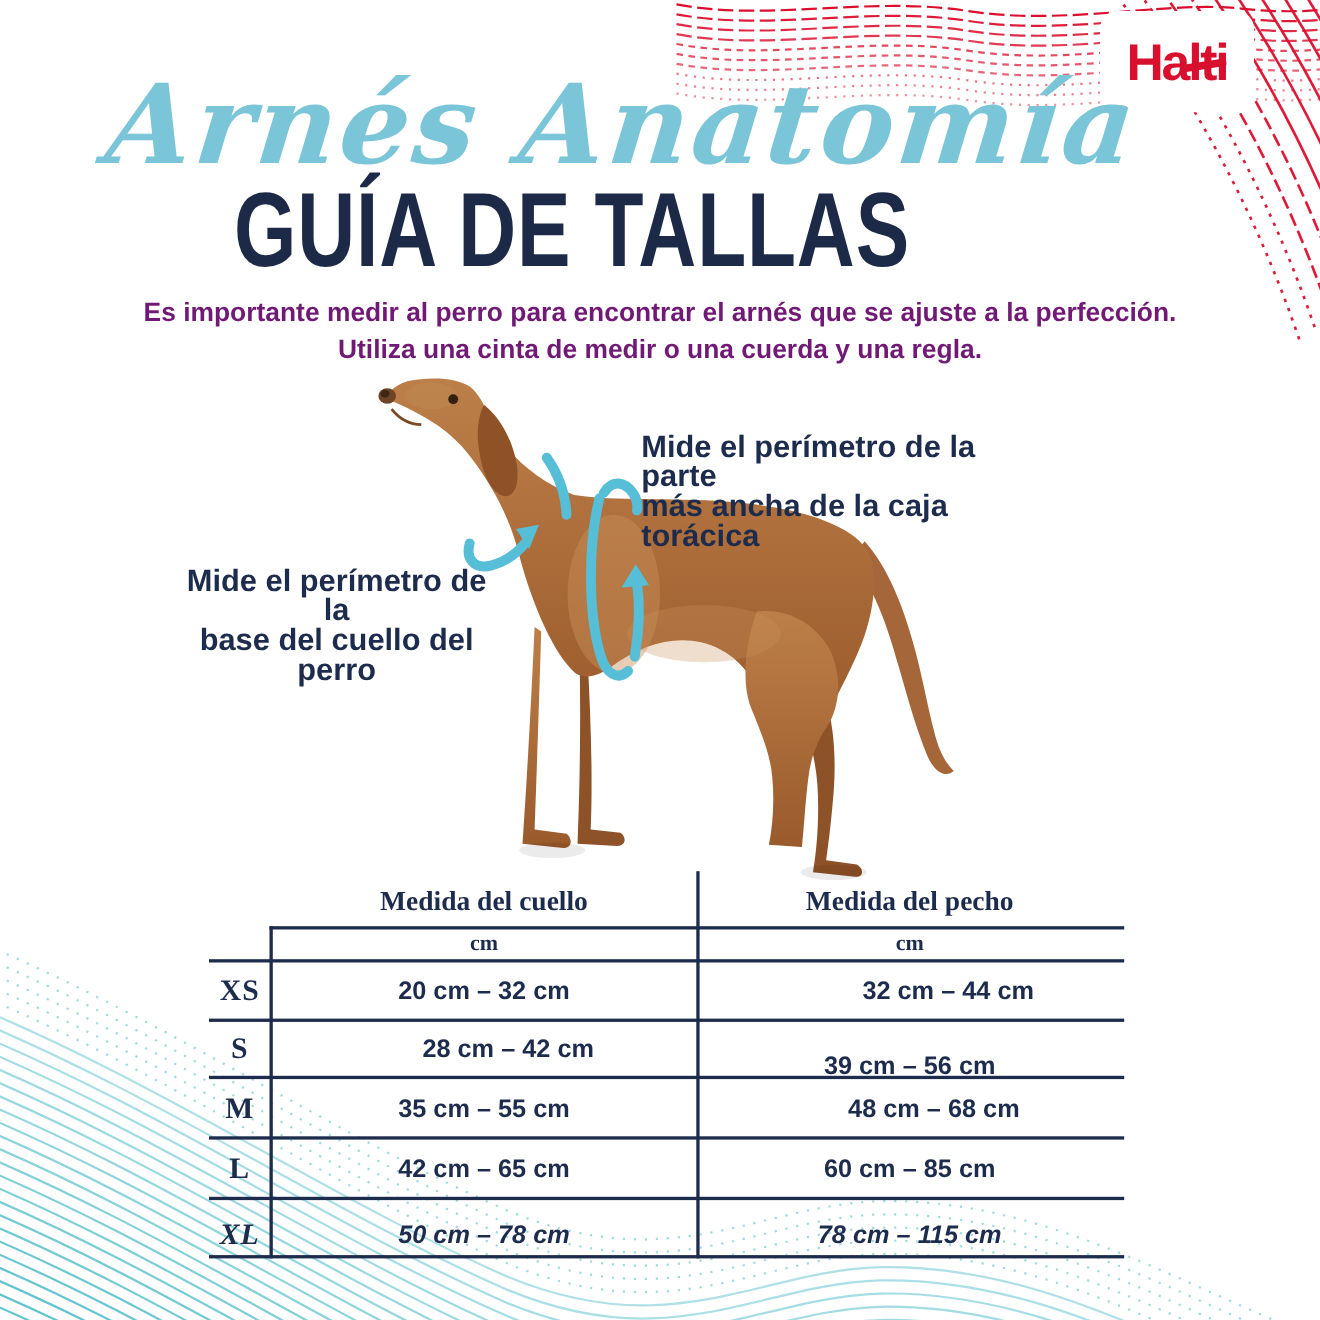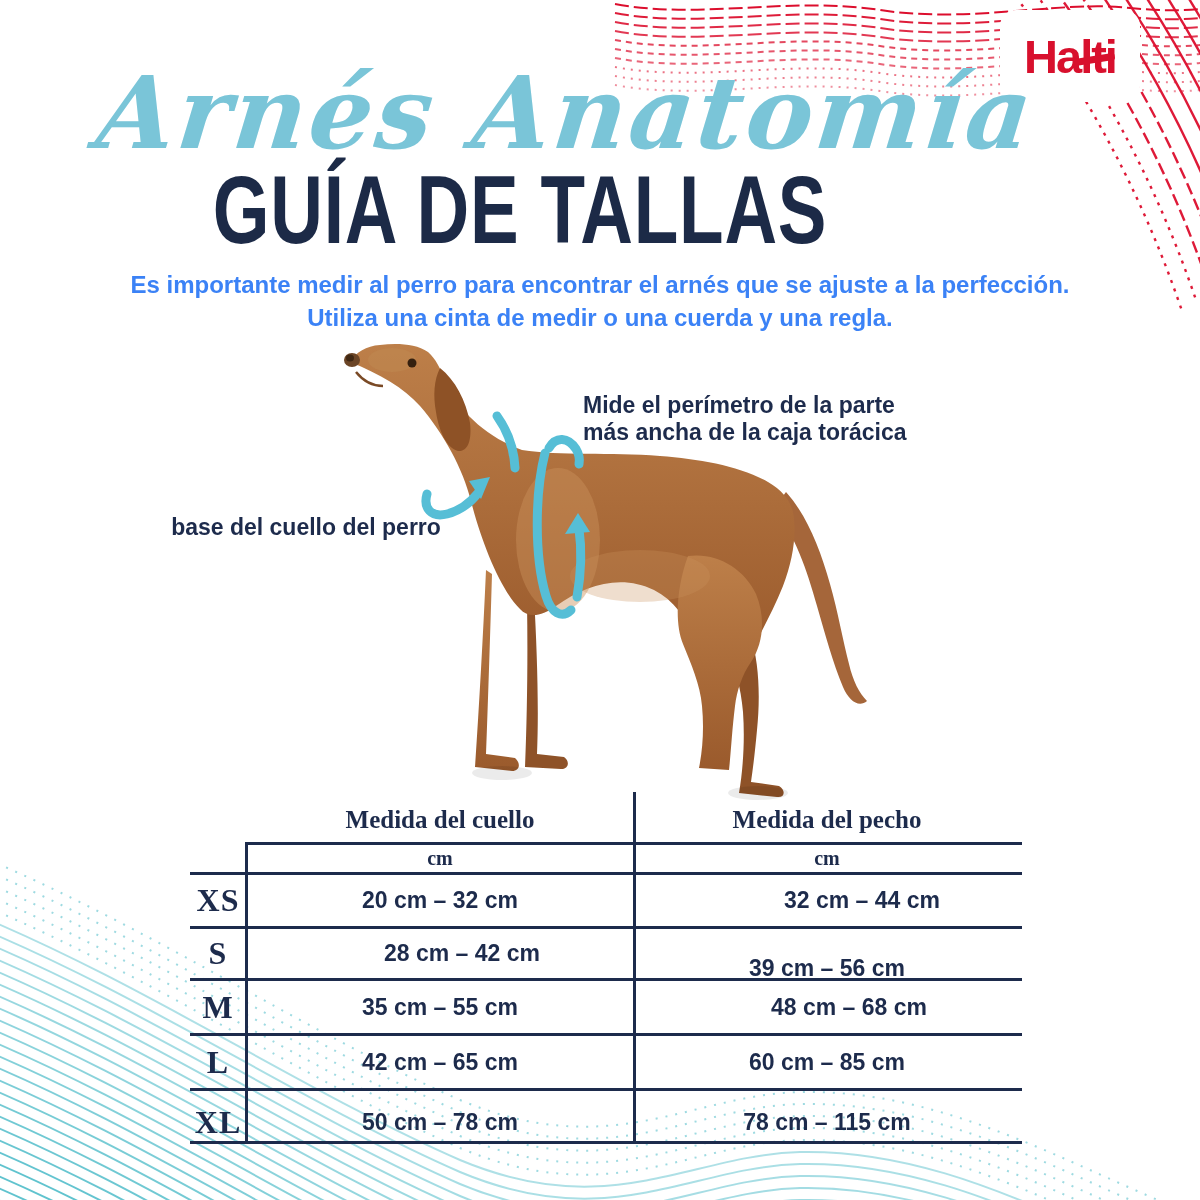--- a/index.html
+++ b/index.html
@@ -9,39 +9,39 @@
   svg.bg{position:absolute;left:0;top:0;z-index:1;}
   .txt{position:absolute;z-index:3;}
 
   .title-script{left:0;top:38px;width:1132px;text-align:center;
     font-family:"DejaVu Serif","Liberation Serif",serif;font-style:italic;font-weight:bold;
     font-size:100px;line-height:1.5;color:#7ac5d8;transform:skewX(-6deg);letter-spacing:3px;}
   .title-main{left:0;top:160px;width:1040px;text-align:center;
     font-weight:bold;font-size:96px;line-height:1.05;letter-spacing:1px;
     transform:scaleX(0.76);transform-origin:50% 50%;color:#1c2a47;}
   .intro{left:0;top:268px;width:1200px;text-align:center;font-weight:bold;
-    font-size:24px;line-height:33px;color:#3b82f6;}
-
-  .note{font-weight:bold;font-size:23px;line-height:27px;color:#1d2b4c;}
+    font-size:24px;line-height:33px;color:#701a75;}
+
+  .note{font-weight:bold;font-size:28px;line-height:27px;color:#1d2b4c;}
   .note-chest{left:583px;top:392px;width:330px;text-align:left;}
   .note-neck{left:162px;top:514px;width:288px;text-align:center;}
 
   .logo-box{left:1000px;top:10px;width:140px;height:92px;background:#ffffff;border-radius:16px;
     z-index:3;display:flex;align-items:center;justify-content:center;}
   .logo-text{font-weight:bold;font-size:47px;letter-spacing:-2px;color:#d8102d;}
   .logo-bar{position:absolute;left:73px;top:46px;width:42px;height:7px;background:#d8102d;
     border-radius:2px;transform:rotate(-9deg);}
 
   
   .tline{position:absolute;background:#1d2b4c;z-index:3;}
   .cell{position:absolute;top:0;height:100%;display:flex;align-items:center;justify-content:center;z-index:3;}
   .thead{font-family:"Liberation Serif","DejaVu Serif",serif;font-weight:bold;font-size:25px;}
   .tunit{font-family:"Liberation Serif","DejaVu Serif",serif;font-weight:bold;font-size:20px;}
   .trow{position:absolute;left:0;width:1200px;z-index:3;}
-  .cell-size{font-family:"Liberation Serif","DejaVu Serif",serif;font-weight:bold;font-size:32px;letter-spacing:1px;}
+  .cell-size{font-family:"Liberation Serif","DejaVu Serif",serif;font-weight:bold;font-size:27px;letter-spacing:1px;}
   .cell-val{font-weight:bold;font-size:23px;}
 </style>
 </head>
 <body>
 
 <div class="canvas">
 
   <svg class="bg" width="1200" height="1200" viewBox="0 0 1200 1200">
     <defs>
       <path id="rwave" d="M 615,4 C 700,20 790,-4 880,10 C 970,24 1060,0 1130,8 C 1160,11 1185,11 1210,8" fill="none"></path>
@@ -165,20 +165,21 @@
   <div class="txt intro">
     <div>Es importante medir al perro para encontrar el arnés que se ajuste a la perfección.</div>
     <div>Utiliza una cinta de medir o una cuerda y una regla.</div>
   </div>
 
   <div class="txt note note-chest">
     <div>Mide el perímetro de la parte</div>
     <div>más ancha de la caja torácica</div>
   </div>
   <div class="txt note note-neck">
+    <div>Mide el perímetro de la</div>
     <div>base del cuello del perro</div>
   </div>
 
   <div>
 
     <div class="tline" style="left:633px;top:792px;width:3px;height:352px;"></div>
     <div class="tline" style="left:245px;top:842px;width:3px;height:302px;"></div>
 
     <div class="tline" style="left:245px;top:842px;width:777px;height:3px;"></div>
     <div id="hlines">
@@ -214,21 +215,21 @@
         <div class="trow" style="top: 981px; height: 52px;">
           <div class="cell cell-size" style="left: 190px; width: 56px;">M</div>
           <div class="cell cell-val" style="left: 246px; width: 388px;">35 cm – 55 cm</div>
           <div class="cell cell-val" style="left: 634px; width: 386px; padding-left: 22px;">48 cm – 68 cm</div>
         </div>
         <div class="trow" style="top: 1036px; height: 52px;">
           <div class="cell cell-size" style="left: 190px; width: 56px;">L</div>
           <div class="cell cell-val" style="left: 246px; width: 388px;">42 cm – 65 cm</div>
           <div class="cell cell-val" style="left: 634px; width: 386px;">60 cm – 85 cm</div>
         </div>
-        <div class="trow" style="top: 1091px; height: 63px;">
+        <div class="trow" style="top: 1091px; height: 63px; font-style: italic;">
           <div class="cell cell-size" style="left: 190px; width: 56px;">XL</div>
           <div class="cell cell-val" style="left: 246px; width: 388px;">50 cm – 78 cm</div>
           <div class="cell cell-val" style="left: 634px; width: 386px;">78 cm – 115 cm</div>
         </div>
       </div>
   </div>
 
 </div>
 
 </body></html>

